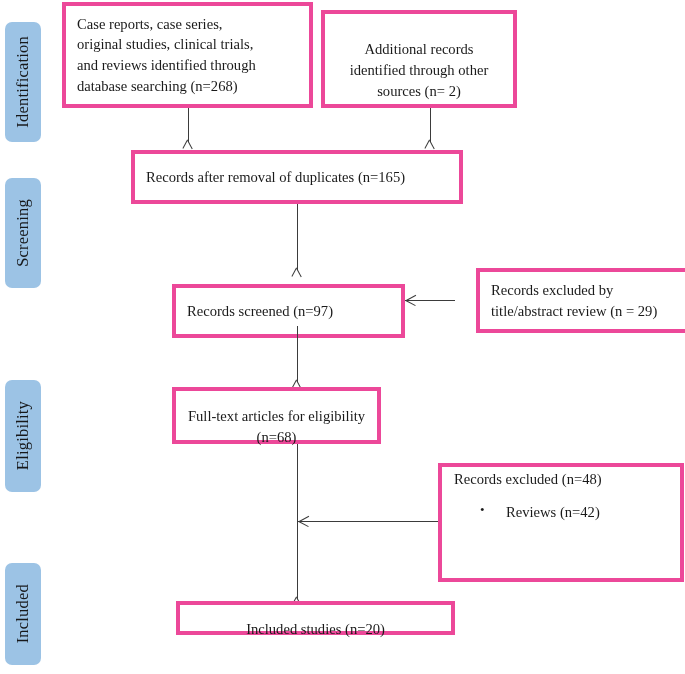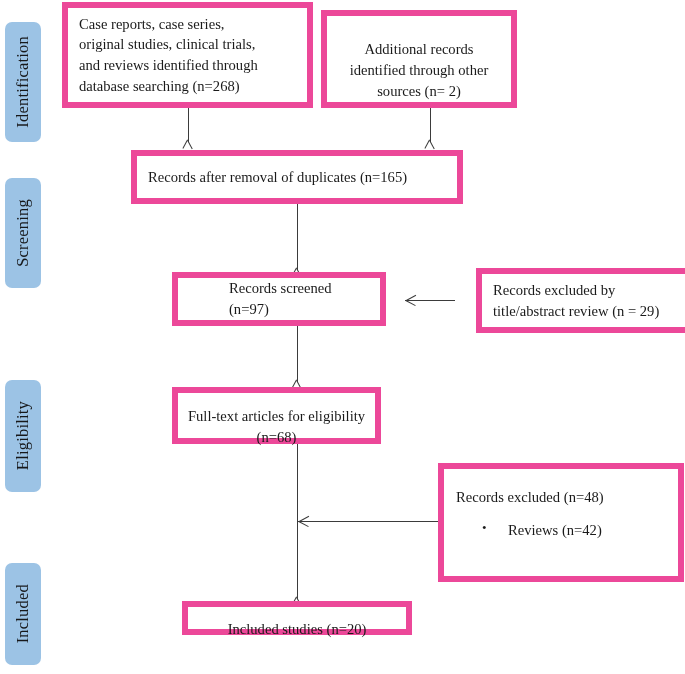--- a/index.html
+++ b/index.html
@@ -32,21 +32,21 @@
     font-family: "Liberation Serif", "DejaVu Serif", serif;
     font-size: 16.5px;
     letter-spacing: 0.2px;
     color: #17181a;
     white-space: nowrap;
   }
 
   
   .flow-box {
     position: absolute;
-    border: 6px solid #ec4899;
+    border: 4px solid #ec4899;
     background: #ffffff;
     box-sizing: border-box;
     display: flex;
     flex-direction: column;
     justify-content: center;
   }
   .flow-box .box-text {
     font-size: 14.6px;
     line-height: 1.42;
     color: #1a1a1a;
@@ -159,50 +159,50 @@
   <div class="v-line" style="left:430px; top:108px; height:34px;"></div>
   <div class="arrow-down" style="left:430px; top:140px;"></div>
 
   <div class="flow-box align-left" style="left:131px; top:150px; width:332px; height:54px;justify-content:center;">
     <div class="box-text">Records after removal of duplicates (n=165)</div>
   </div>
 
   <div class="v-line" style="left:297px; top:204px; height:66px;"></div>
   <div class="arrow-down" style="left:297px; top:268px;"></div>
 
-  <div class="flow-box align-left" style="left:172px; top:272px; width:214px; height:54px;padding-left:40px;">
+  <div class="flow-box align-left" style="left:172px; top:284px; width:233px; height:54px;">
     <div class="box-text">Records screened (n=97)</div>
   </div>
 
   <div class="flow-box align-left" style="left:476px; top:268px; width:258px; height:65px;">
     <div class="box-text">Records excluded by
 title/abstract review (n = 29)</div>
   </div>
 
   <div class="h-line" style="left:405px; top:300px; width:50px;"></div>
   <div class="arrow-left" style="left:406px; top:300px;"></div>
 
   <div class="v-line" style="left:297px; top:326px; height:56px;"></div>
   <div class="arrow-down" style="left:297px; top:380px;"></div>
 
   <div class="flow-box align-center" style="left:172px; top:387px; width:209px; height:57px;">
     <div class="box-text">Full-text articles for eligibility
 (n=68)</div>
   </div>
 
-  <div class="flow-box" style="left:438px; top:463px; width:246px; height:119px; justify-content:flex-start; padding-top:18px;">
+  <div class="flow-box" style="left:438px; top:463px; width:246px; height:119px; justify-content:flex-start; padding-top:2px;">
     <div class="box-heading">Records excluded (n=48)</div>
     <ul class="bullet-list">
       <li>Reviews (n=42)</li>
     </ul>
   </div>
 
   <div class="v-line" style="left:297px; top:444px; height:155px;"></div>
   <div class="arrow-down" style="left:297px; top:597px;"></div>
 
   <div class="h-line" style="left:298px; top:521px; width:140px;"></div>
   <div class="arrow-left" style="left:299px; top:521px;"></div>
 
-  <div class="flow-box align-center" style="left:182px; top:601px; width:230px; height:34px;">
+  <div class="flow-box align-center" style="left:176px; top:601px; width:279px; height:34px;">
     <div class="box-text">Included studies (n=20)</div>
   </div>
 
 </div>
 
 </body></html>

